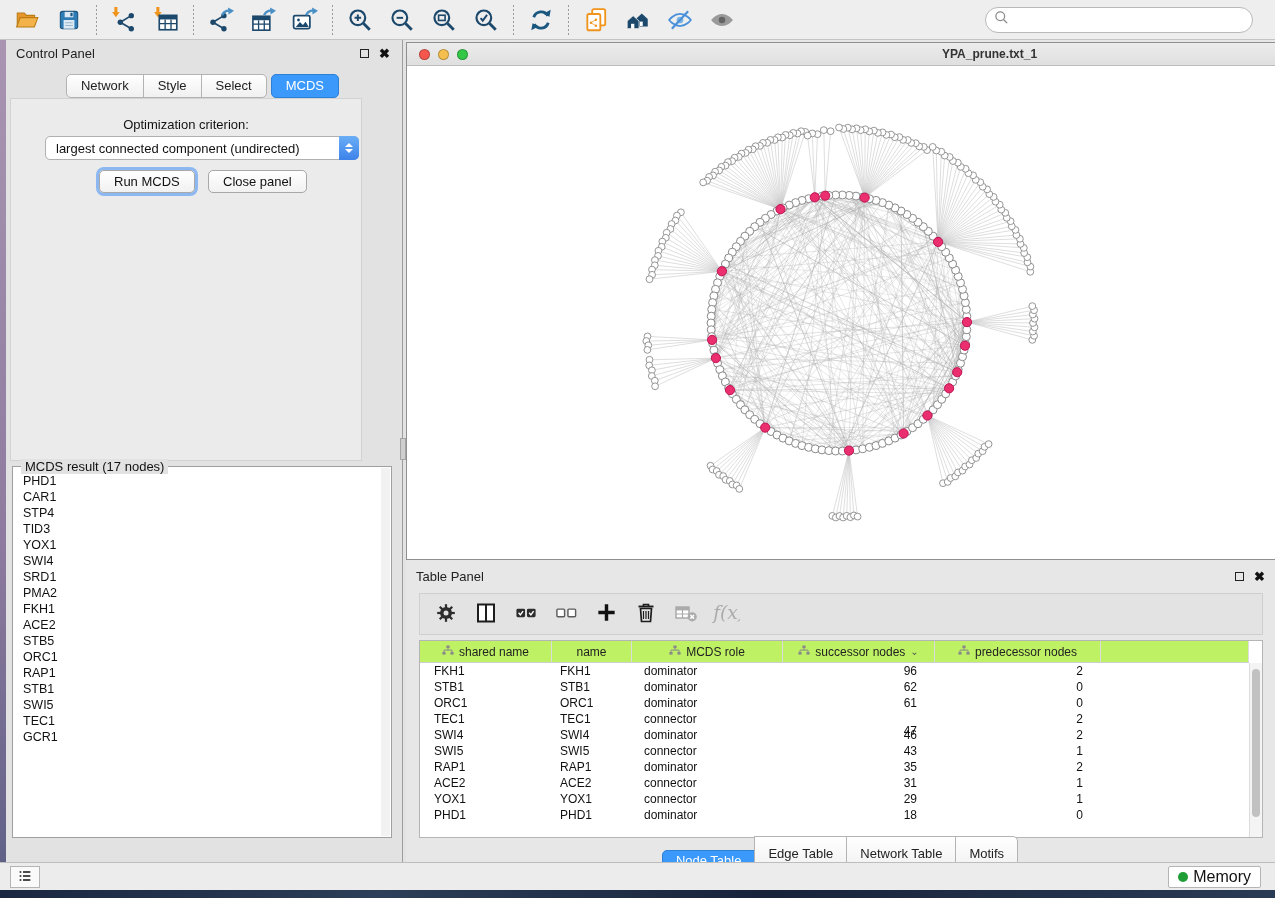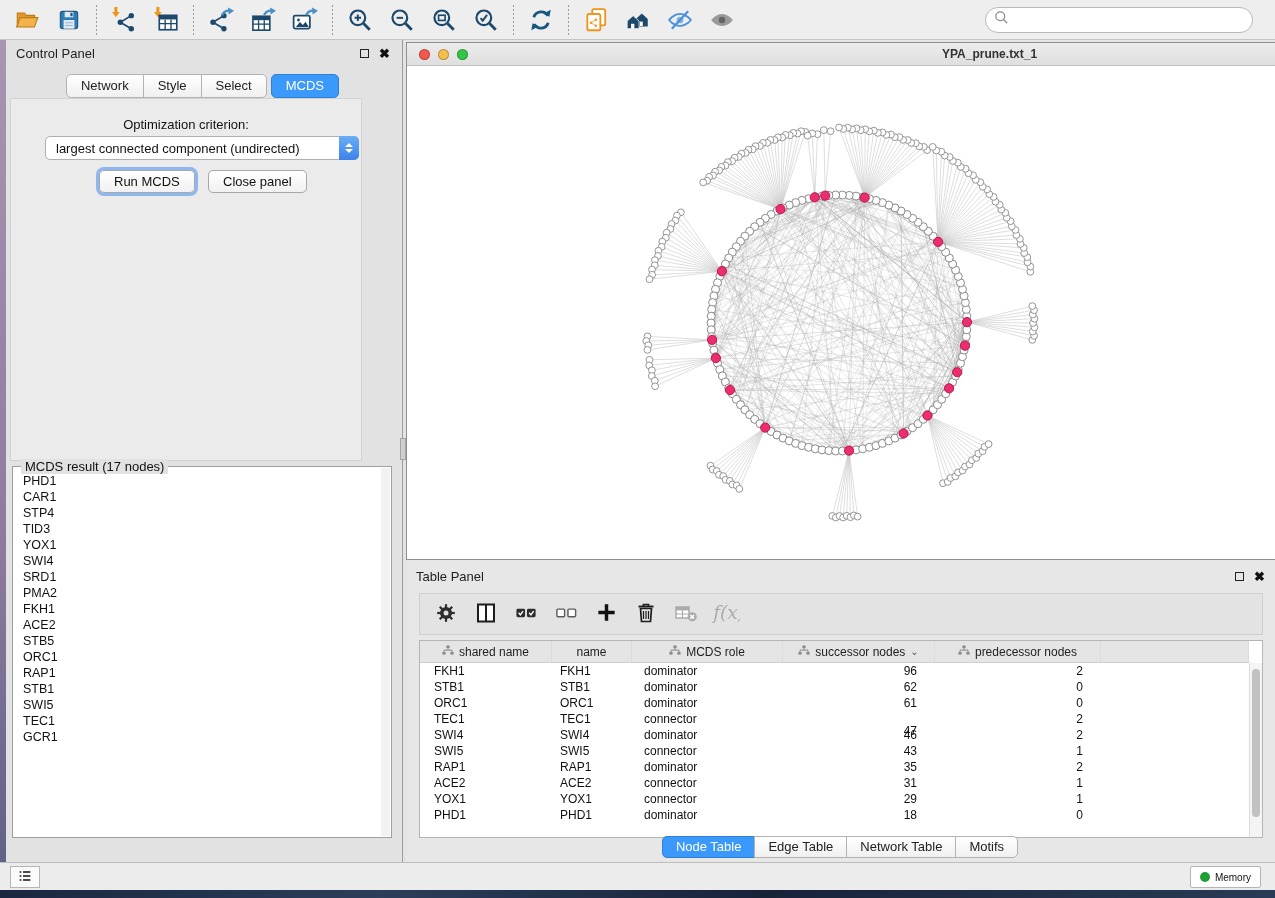--- a/index.html
+++ b/index.html
@@ -82,46 +82,46 @@
   #net-title { position:absolute; left:535px; top:4px; font-size:12px; font-weight:bold; color:#333; }
   #net-canvas { width:867px; height:493px; background:#fff; }
 
   
   #table-panel { left:406px; top:563px; width:869px; height:295px; background:#e7e7e7; }
   #tp-toolbar { left:13px; top:30px; width:844px; height:42px; background:#e3e3e3;
     border:1px solid #cfcfcf; display:flex; align-items:center; padding-left:8px; gap:4px; }
   .tp-btn { width:36px; height:34px; background:none; border:none; display:flex;
     align-items:center; justify-content:center; }
   #data-table { left:13px; top:77px; width:844px; height:198px; background:#fff; border:1px solid #b5b5b5; }
-  #thead { position:absolute; left:0; top:0; right:13px; height:22px; background:#e5e5e5;
+  #thead { position:absolute; left:0; top:0; right:13px; height:22px; background:#bef264;
     border-bottom:1px solid #cfcfcf; display:flex; }
   .th { position:relative; display:flex; align-items:center; justify-content:center; gap:5px;
     font-size:12px; color:#222; border-right:1px solid #dcdcdc; }
   .th .sort { font-size:10px; color:#555; }
   #tbody { position:absolute; left:0; top:22px; right:13px; bottom:0; overflow:hidden; }
   .tr { display:flex; height:16px; align-items:center; }
   .td { font-size:12px; color:#111; white-space:nowrap; overflow:hidden; }
   .td.num { text-align:right; }
   #tbl-scroll { position:absolute; right:0; top:22px; width:13px; bottom:0; background:#f4f4f4;
     border-left:1px solid #dcdcdc; }
   #tbl-thumb { position:absolute; left:2px; top:6px; width:8px; height:148px; background:#c1c1c1; border-radius:4px; }
   #tp-tabs { position:absolute; left:0; right:0; top:273px; display:flex; justify-content:center; }
   .tp-tab { font-size:13px; color:#222; background:linear-gradient(#ffffff,#f0f0f0);
     border:1px solid #b3b3b3; padding:2px 13px 3px; margin-left:-1px; }
-  .tp-tab:first-child { border-radius:5px 0 0 5px; }
+  .tp-tab:first-child { border-radius:5px 0 0 5px;margin-top:14px; }
   .tp-tab:last-child { border-radius:0 5px 5px 0; }
   .tp-tab.active { background:#3b99fc; color:#fff; border-color:#2e7fd6; }
 
   
   #status-bar { left:0; top:862px; width:1275px; height:28px; background:#ececec; border-top:1px solid #bdbdbd; }
   #list-btn { position:absolute; left:10px; top:3px; width:30px; height:22px; background:#fafafa;
     border:1px solid #b5b5b5; display:flex; align-items:center; justify-content:center; }
   #memory-btn { position:absolute; right:14px; top:3px; height:22px; background:#fff;
     border:1px solid #b5b5b5; border-radius:2px; display:flex; align-items:center; gap:5px;
-    padding:0 9px; font-size:10px; color:#111; }
+    padding:0 9px; font-size:16px; color:#111; }
   #memory-dot { width:10px; height:10px; border-radius:50%; background:#1e9e35; }
 </style>
 </head>
 <body>
 
 <div id="toolbar" class="abs">
     <span class="tb-group">
       <button class="tb-btn">
         <span>
           <svg width="26" height="26" viewBox="0 0 24 24">

